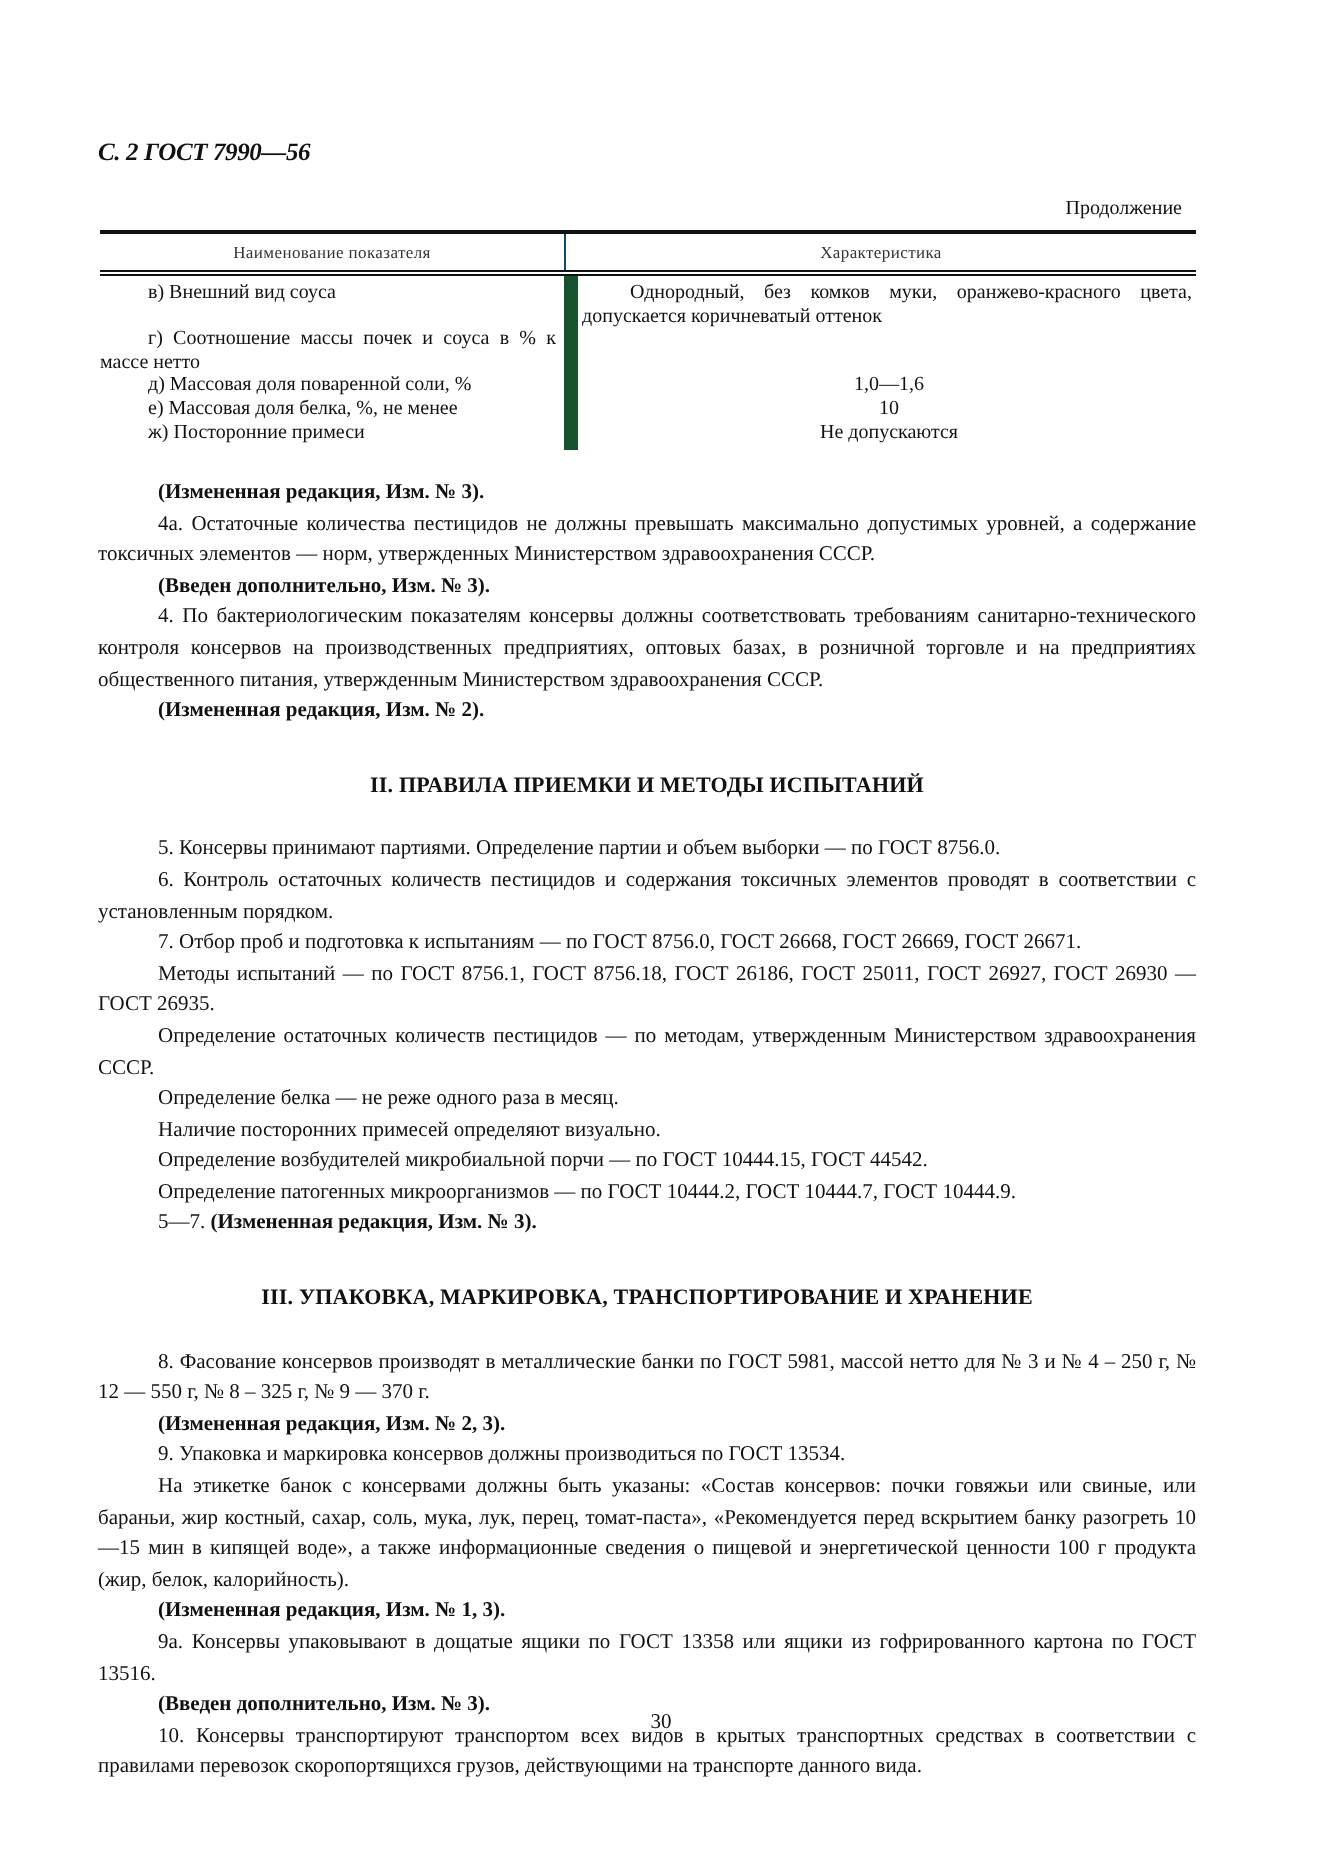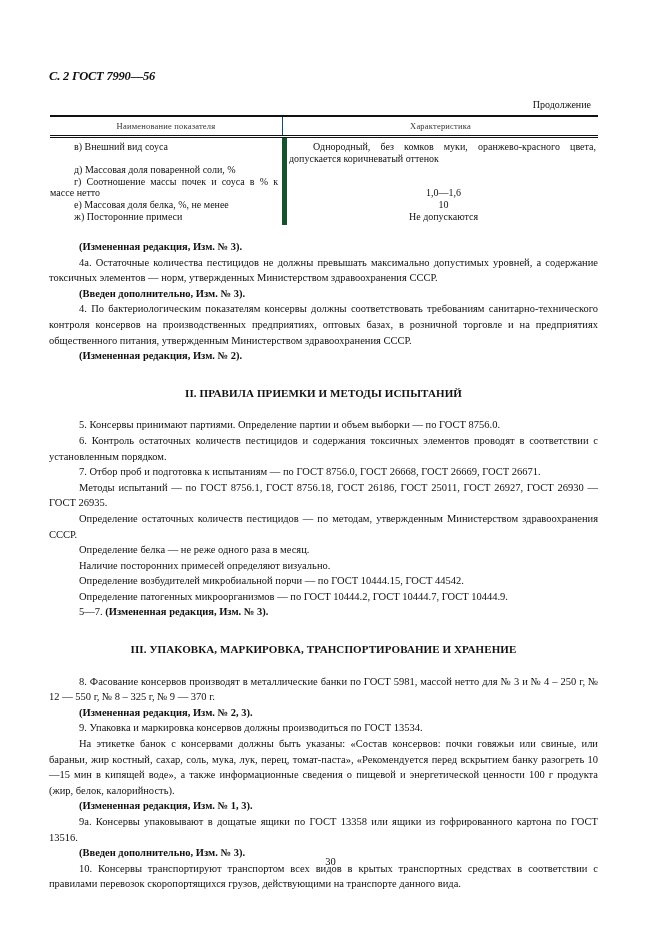--- a/index.html
+++ b/index.html
@@ -7,21 +7,21 @@
          font-family: "Liberation Serif", "DejaVu Serif", serif; color: #111; }
   .page-header { position: absolute; left: 49px; top: 69px; font-size: 12.5px; font-weight: bold; letter-spacing: -0.2px; font-style: italic; }
   .continuation { position: absolute; right: 70px; top: 99px; font-size: 10px; }
   .table { position: absolute; left: 50px; top: 115px; width: 548px; }
   .t-top { border-top: 2px solid #111; }
   .t-head { display: flex; height: 18px; font-size: 8.5px; letter-spacing: 0.2px; color: #333; }
   .t-head .c1 { width: 232px; text-align: center; line-height: 18px; border-right: 1px solid #0c4a6e; }
   .t-head .c2 { flex: 1; text-align: center; line-height: 18px; }
   .t-dbl { border-top: 1px solid #111; height: 1px; border-bottom: 1px solid #111; }
   .t-body { display: flex; font-size: 10px; line-height: 11.6px; }
-  .t-body .c1 { width: 232px; border-right: 5px solid #14532d; padding-top: 3px; padding-bottom: 3px; }
+  .t-body .c1 { width: 232px; border-right: 7px solid #14532d; padding-top: 3px; padding-bottom: 3px; }
   .t-body .c2 { flex: 1; padding-top: 3px; padding-left: 2px; }
   .row-left { padding-left: 24px; text-indent: 0; }
   .row-left.wrap { padding-left: 0; text-indent: 24px; text-align: justify; }
   .c2 .center { text-align: center; }
   .c2 .indent { text-indent: 24px; text-align: justify; padding-right: 2px; }
   .gap { height: 11.6px; }
   .body-text { position: absolute; left: 49px; width: 549px; font-size: 10.5px; line-height: 15.6px; }
   p { margin: 0; text-align: justify; }
   .ind { text-indent: 30px; }
   .bold { font-weight: bold; }
@@ -38,22 +38,22 @@
   <div class="t-top"></div>
   <div class="t-head">
     <div class="c1">Наименование показателя</div>
     <div class="c2">Характеристика</div>
   </div>
   <div class="t-dbl"></div>
   <div class="t-body">
     <div class="c1">
       <div class="row-left">в) Внешний вид соуса</div>
       <div class="gap"></div>
+      <div class="row-left wrap" style="padding-left:0;text-indent:24px;padding-right:4px;">г) Соотношение массы почек и соуса в % к массе нетто</div>
       <div class="row-left">д) Массовая доля поваренной соли, %</div>
-      <div class="row-left wrap" style="padding-left:0;text-indent:24px;padding-right:4px;">г) Соотношение массы почек и соуса в % к массе нетто</div>
       <div class="row-left">е) Массовая доля белка, %, не менее</div>
       <div class="row-left">ж) Посторонние примеси</div>
     </div>
     <div class="c2">
       <div class="indent">Однородный, без комков муки, оранжево-красного цвета, допускается коричневатый оттенок</div>
       <div class="gap"></div>
       <div class="gap"></div>
       <div class="center">1,0—1,6</div>
       <div class="center">10</div>
       <div class="center">Не допускаются</div>

